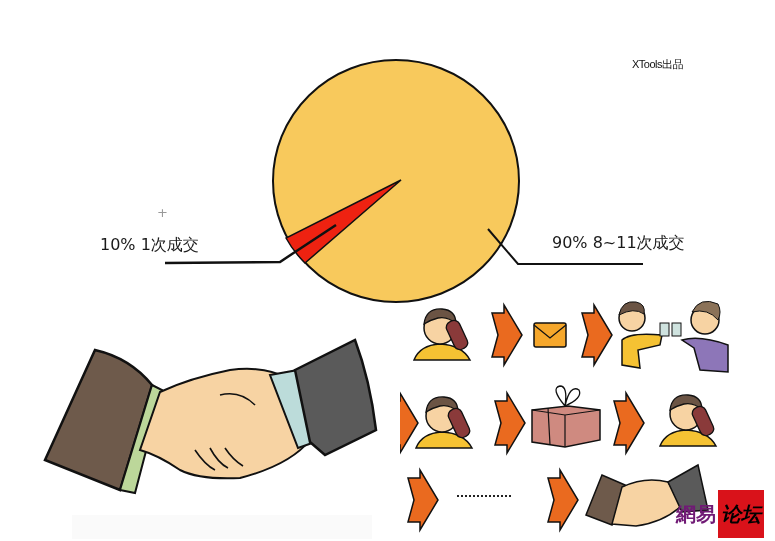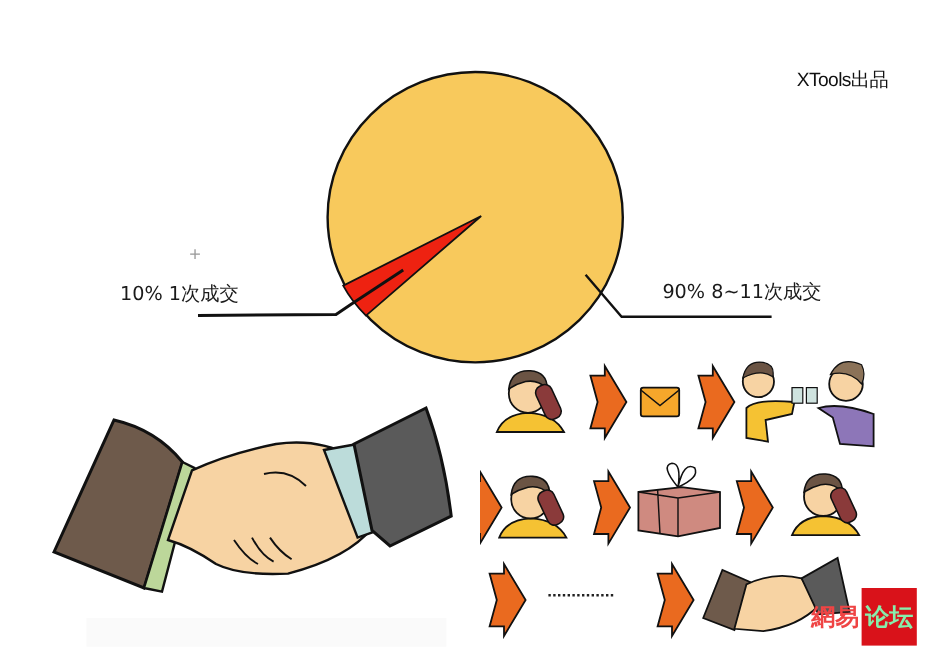--- a/index.html
+++ b/index.html
@@ -1,28 +1,28 @@
 <!DOCTYPE html>
 <html><head>
 <meta charset="utf-8">
 <style>
   html,body{margin:0;padding:0;background:#ffffff;}
   body{width:775px;height:541px;position:relative;overflow:hidden;
        font-family:"DejaVu Sans","Liberation Sans",sans-serif;}
   .abs{position:absolute;}
-  .credit{left:664px;top:57px;font-size:16px;color:#111;letter-spacing:-0.5px;
+  .credit{left:632px;top:57px;font-size:11px;color:#111;letter-spacing:-0.5px;
           font-family:"Liberation Sans","DejaVu Sans",sans-serif;}
   .lbl{font-size:16px;color:#1a1a1a;white-space:nowrap;}
   .lbl-small{left:100px;top:235px;}
   .lbl-large{left:552px;top:233px;}
   .plus{left:157px;top:205px;font-size:13px;color:#999;}
   .wm{left:676px;top:503px;font-size:20px;font-weight:bold;line-height:22px;
       font-family:"DejaVu Serif","Liberation Serif",serif;}
-  .wm .a{color:#ef4444;}
-  .wm .b{color:#86efac;background:#d9121a;padding:12px 3px;margin-left:2px;}
+  .wm .a{color:#701a75;}
+  .wm .b{color:#000000;background:#d9121a;padding:12px 3px;margin-left:2px;font-style:italic;}
   .dots{left:457px;top:495px;width:54px;border-top:2px dotted #222;}
   .shade{left:72px;top:515px;width:300px;height:24px;background:#fafafa;}
 </style>
 </head>
 <body>
 
 <div class="abs credit">XTools出品</div>
 
 <svg class="abs" style="left:0;top:0" width="775" height="320">
   <ellipse cx="396" cy="181" rx="123" ry="121" fill="#f8c95c" stroke="#111" stroke-width="2"></ellipse>

